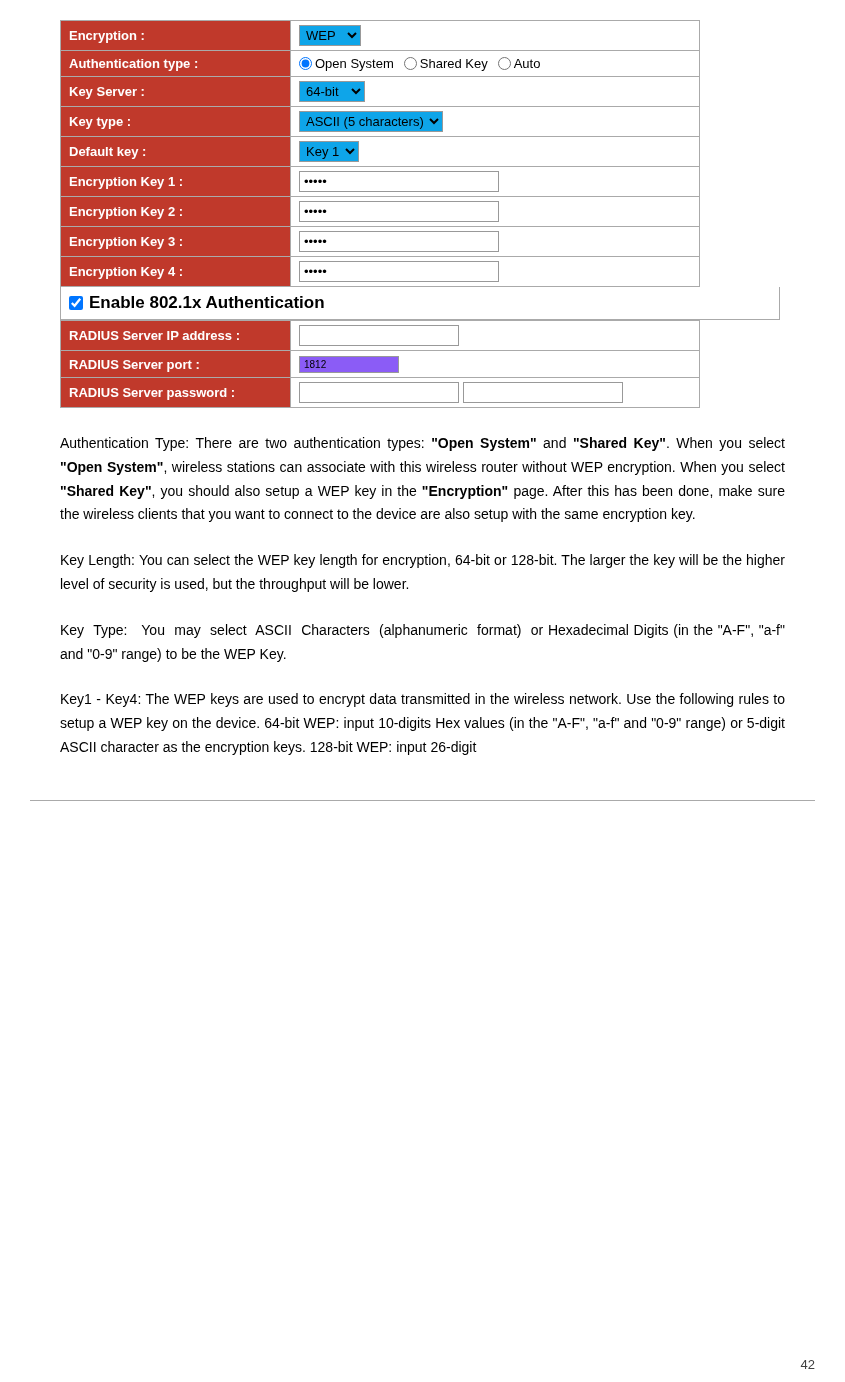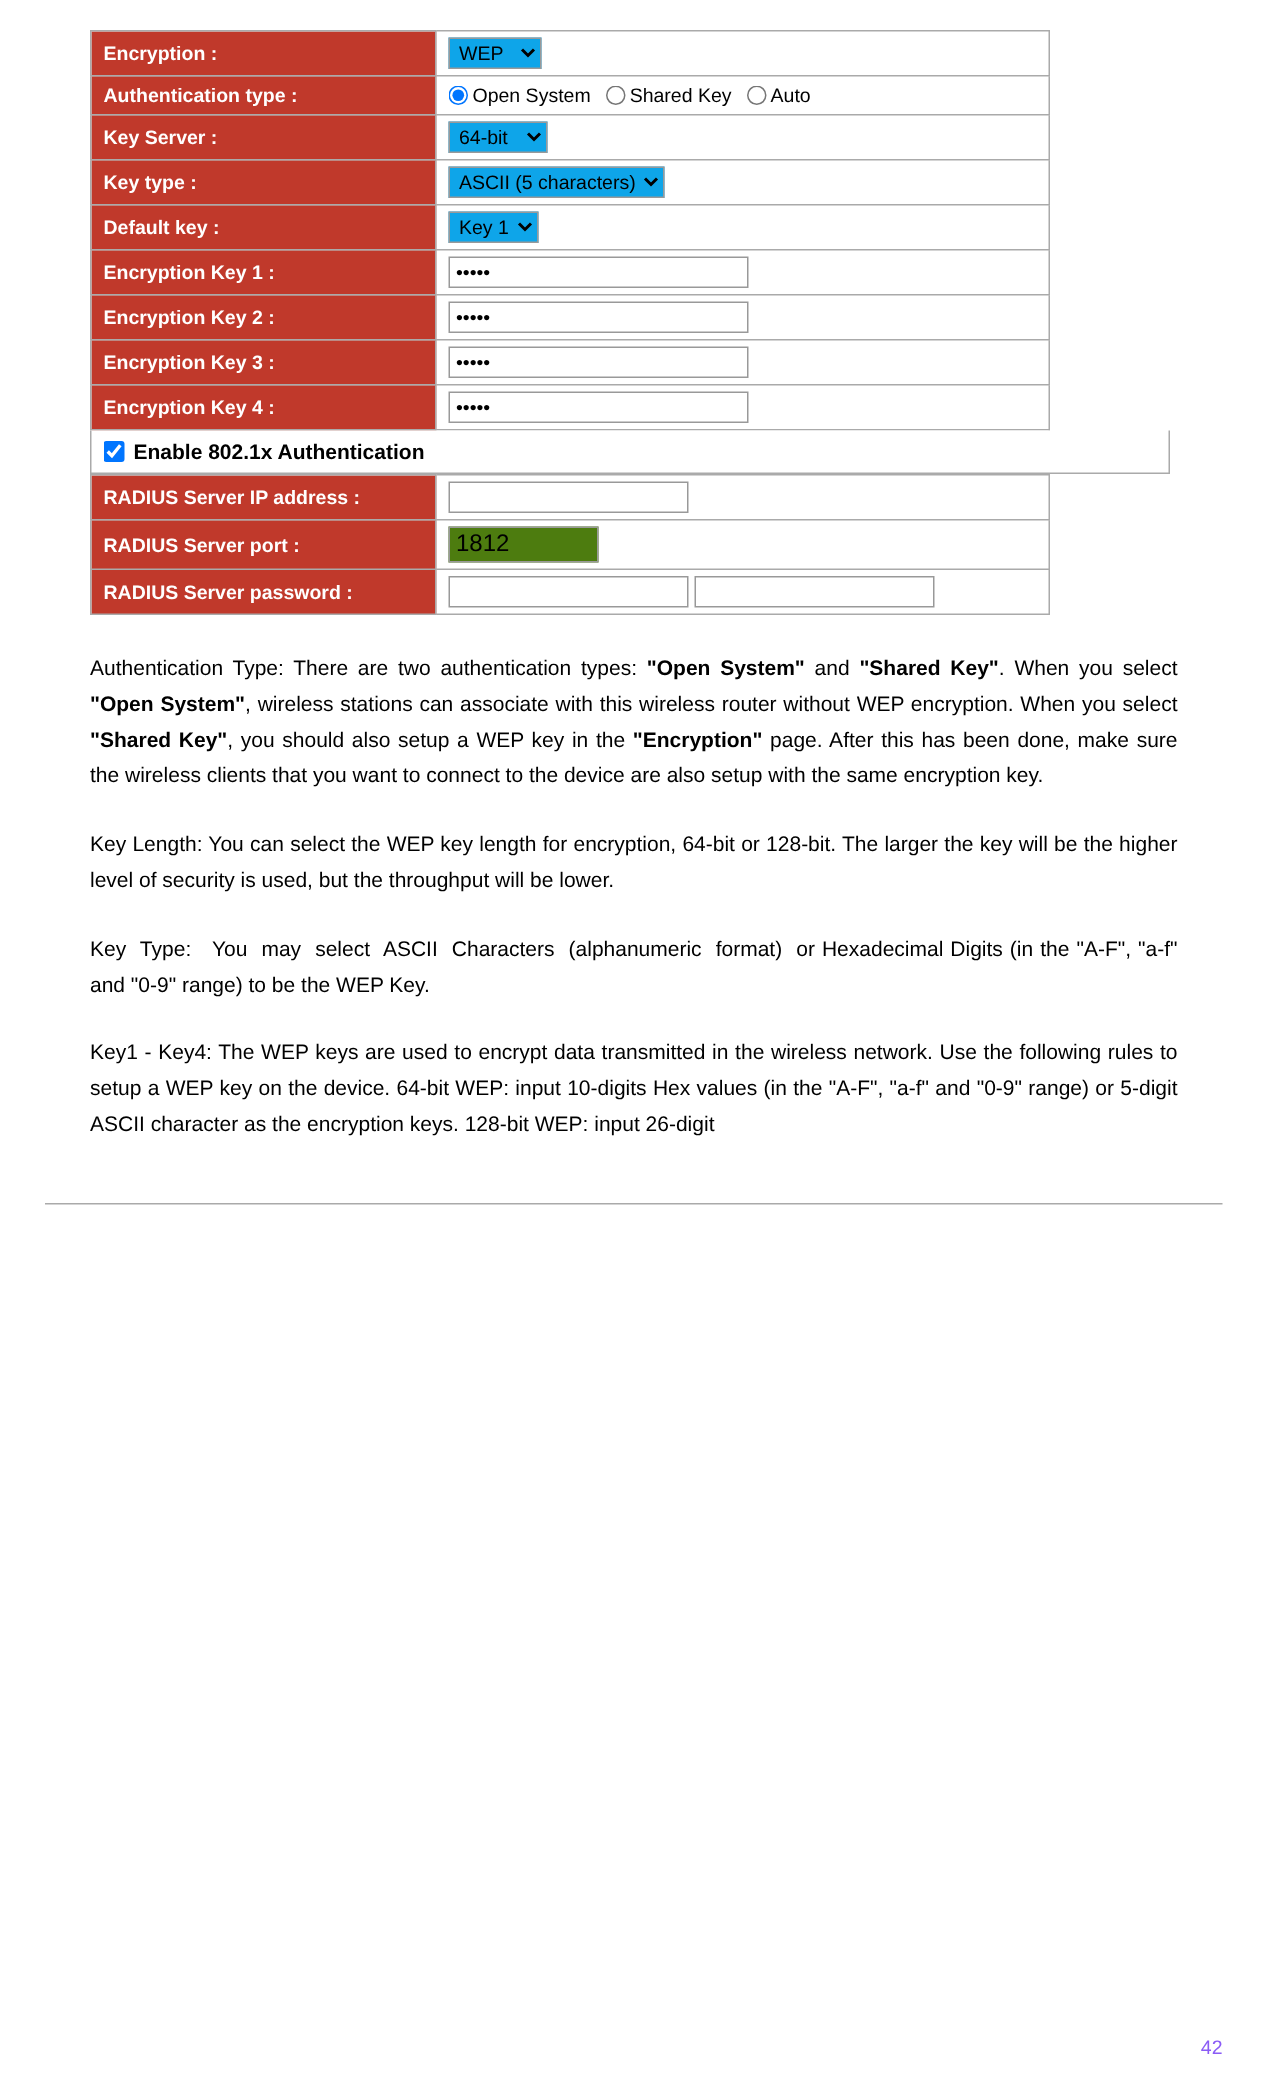--- a/index.html
+++ b/index.html
@@ -45,22 +45,22 @@
     
     select.form-select {
       padding: 1px 2px;
       font-size: 13px;
       border: 1px solid #999;
       background: #0ea5e9;
     }
     input.form-input {
       border: 1px solid #999;
       padding: 2px 4px;
-      font-size: 16px;
-      background: #4d7c0f;
+      font-size: 10px;
+      background: #8b5cf6;
     }
     input.form-input-password {
       border: 1px solid #999;
       padding: 2px 4px;
       font-size: 13px;
       background: #fff;
       width: 200px;
     }
     input.form-input-ip {
       border: 1px solid #999;
@@ -91,21 +91,21 @@
       border: 1px solid #aaa;
       border-top: none;
       width: 720px;
       margin-left: 30px;
     }
     .checkbox-row input[type=checkbox] {
       width: 14px;
       height: 14px;
     }
     .checkbox-row label {
-      font-size: 14px;
+      font-size: 17px;
       font-weight: bold;
     }
 
     
     .desc-section {
       margin: 24px 30px 0 30px;
       line-height: 1.7;
     }
     .desc-section p {
       margin-bottom: 0;
@@ -115,21 +115,21 @@
     .desc-section .term {
       font-weight: normal;
     }
 
     
     .page-number {
       position: absolute;
       bottom: 10px;
       right: 30px;
       font-size: 13px;
-      color: #8b5cf6;
+      color: #404040;
     }
 
     .divider-line {
       border: none;
       border-top: 1px solid #aaa;
       margin: 0 30px;
     }
   </style>
 </head>
 <body>

